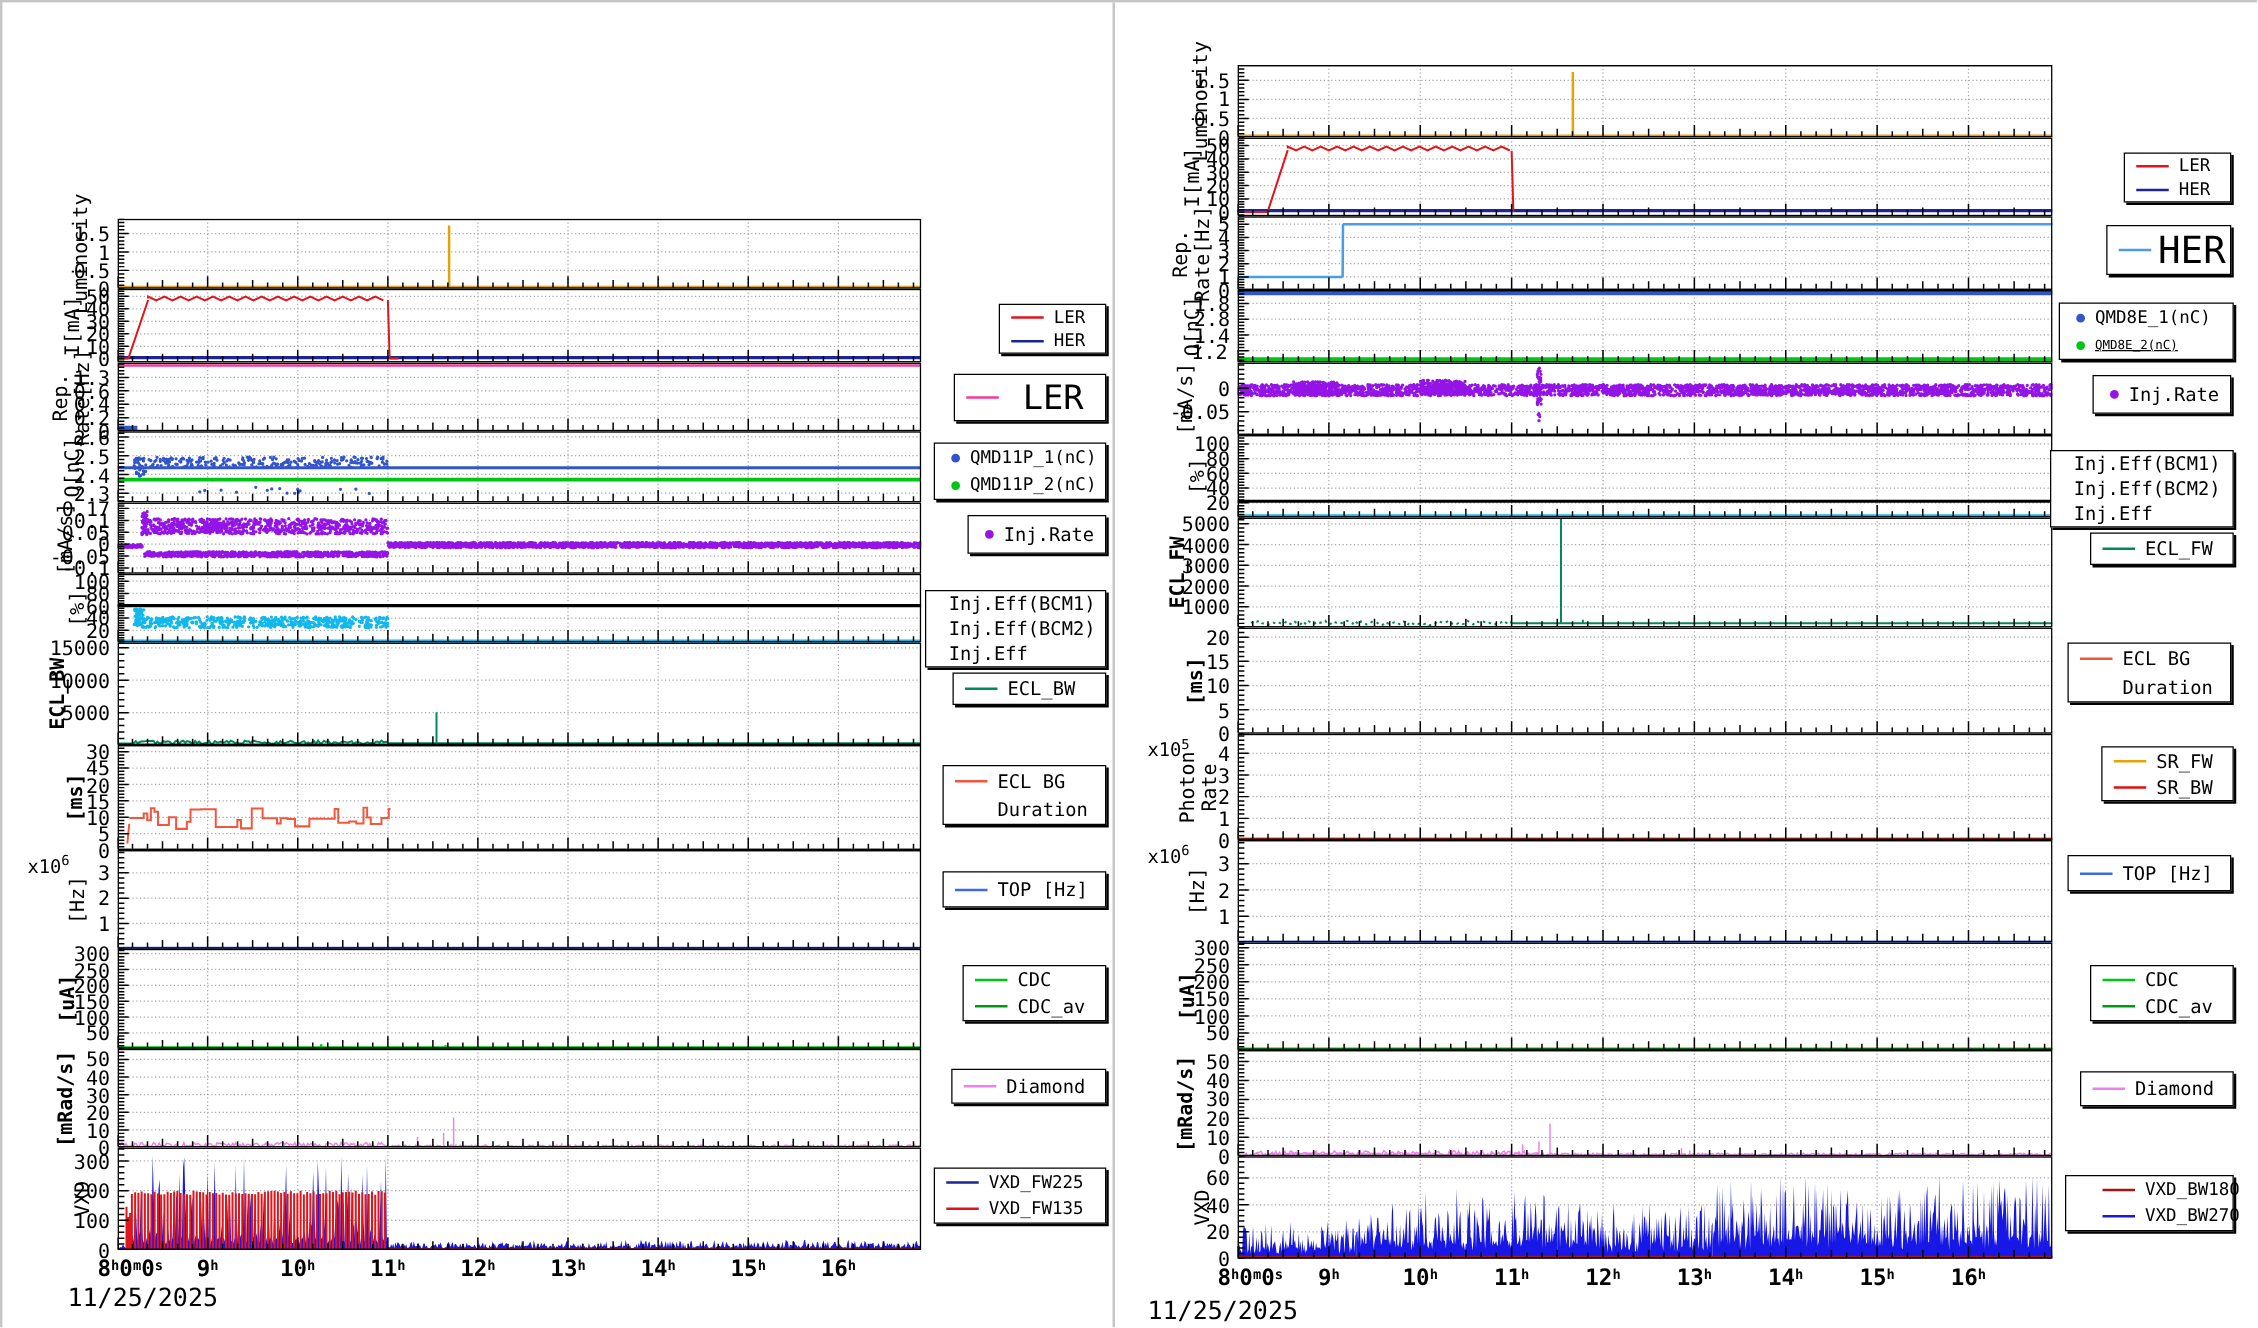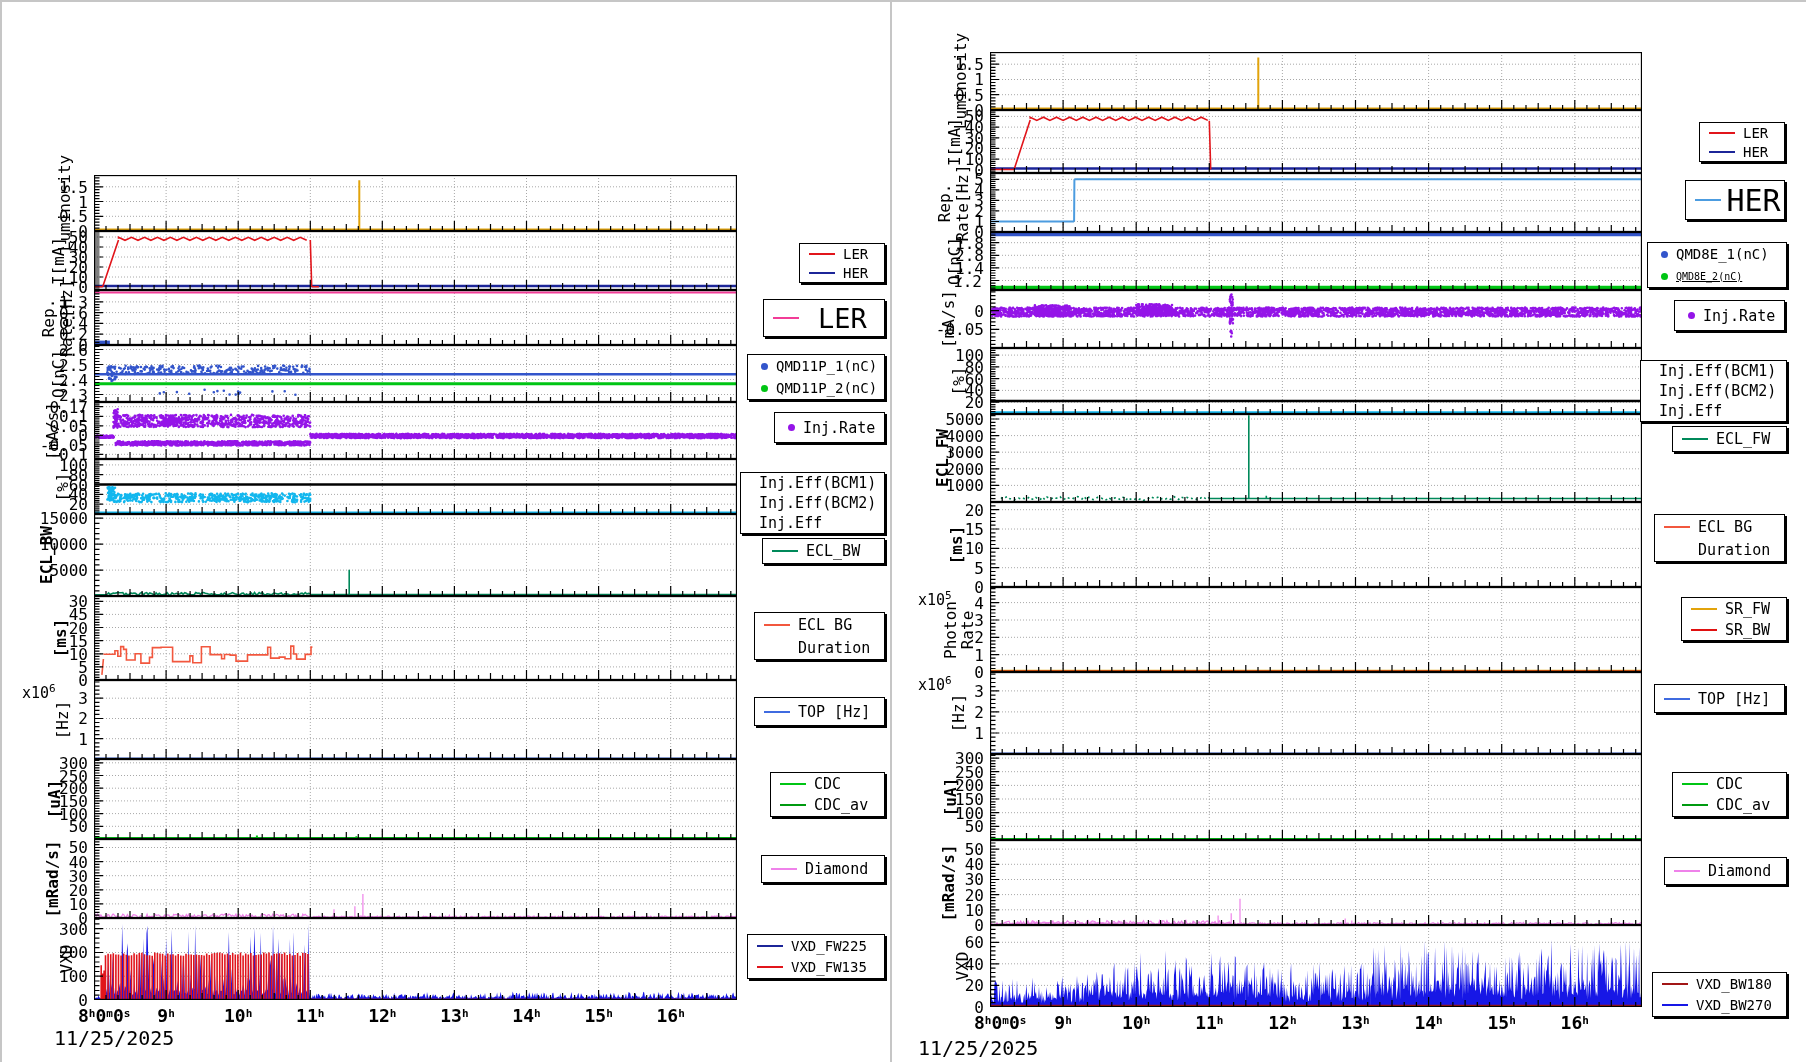--- a/index.html
+++ b/index.html
@@ -556,21 +556,21 @@
           <div class="mline" style="background: rgb(0, 154, 16);"></div>
           <div class="etxt" style="font-size: 15px;">CDC_av</div>
         </div>
       </div>
       <div class="leg" style="left: 772px; top: 855px; width: 123px; height: 28px;">
         <div class="ent">
           <div class="mline" style="background: rgb(239, 130, 234);"></div>
           <div class="etxt" style="font-size: 15px;">Diamond</div>
         </div>
       </div>
-      <div class="leg" style="left: 760px; top: 970px; width: 135px; height: 45px;">
+      <div class="leg" style="left: 760px; top: 938px; width: 135px; height: 45px; padding-left: 20px;">
         <div class="ent">
           <div class="mline" style="background: rgb(161, 22, 22);"></div>
           <div class="etxt" style="font-size: 14px;">VXD_BW180</div>
         </div>
         <div class="ent">
           <div class="mline" style="background: rgb(23, 23, 230);"></div>
           <div class="etxt" style="font-size: 14px;">VXD_BW270</div>
         </div>
       </div>
     </div>

